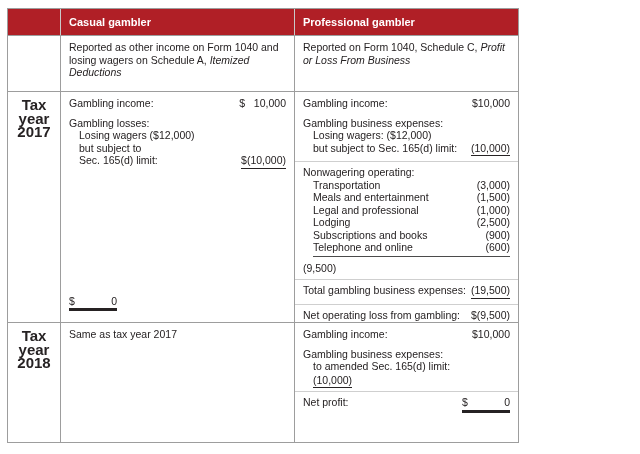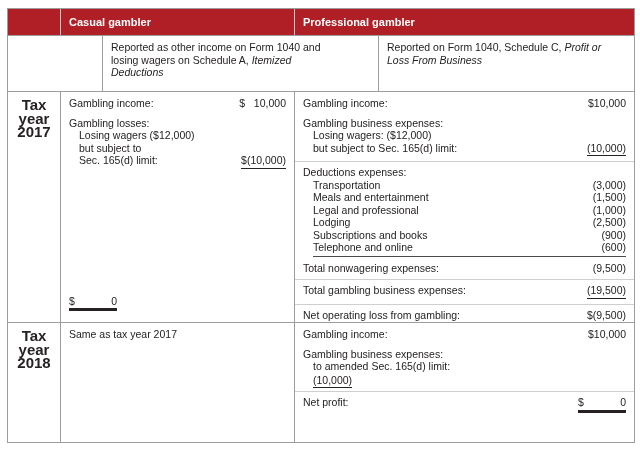--- a/index.html
+++ b/index.html
@@ -3,34 +3,34 @@
 <meta charset="utf-8">
 <style>
   html,body{margin:0;padding:0;}
   body{
     width:640px;height:454px;background:#ffffff;position:relative;overflow:hidden;
     font-family:"Liberation Sans","DejaVu Sans",sans-serif;
     color:#262223;font-size:10.5px;line-height:12.5px;
     -webkit-font-smoothing:antialiased;
   }
   .tbl{
-    position:absolute;left:7px;top:8px;width:628px;
+    position:absolute;left:7px;top:8px;width:512px;
     border:1px solid #9d9d9d;background:#fff;box-sizing:border-box;
   }
   .trow{display:grid;grid-template-columns:52px 234px 1fr;}
   .trow + .trow{border-top:1px solid #9d9d9d;}
   .cell{box-sizing:border-box;padding:5px 8px;overflow:hidden;}
   .cell + .cell{border-left:1px solid #9d9d9d;}
   
   .hdr-row{height:26px;}
   .hdr{background:#b01f26;color:#fff;font-weight:bold;font-size:11px;
        display:flex;align-items:center;padding:0 8px;}
   .hdr + .hdr{border-left:1px solid #c9c9c9;}
   
-  .rep-row{height:55px;gap:42px;}
+  .rep-row{height:55px;}
   .em{font-style:italic;}
   .b{font-weight:normal;}
   
   .y17-row{height:230px;}
   .y18-row{height:119px;}
   .yearlab{text-align:center;font-weight:bold;padding-top:6px;font-size:15px;line-height:13.5px;}
   .flexcol{display:flex;flex-direction:column;}
   .vrow{display:flex;justify-content:space-between;align-items:baseline;}
   .ind{padding-left:10px;}
   .pre{white-space:pre;}
@@ -99,21 +99,21 @@
         <span class="b">Gambling income:</span>
         <span>$10,000</span>
       </div>
       <div class="b gap7">Gambling business expenses:</div>
       <div class="ind">Losing wagers: ($12,000)</div>
       <div class="vrow">
         <span class="ind">but subject to Sec. 165(d) limit:</span>
         <span class="u">(10,000)</span>
       </div>
       <div class="sep"></div>
-      <div>Deductions expenses:</div>
+      <div>Nonwagering operating:</div>
       <div class="vrow">
         <span class="ind">Transportation</span>
         <span>(3,000)</span>
       </div>
       <div class="vrow">
         <span class="ind">Meals and entertainment</span>
         <span>(1,500)</span>
       </div>
       <div class="vrow">
         <span class="ind">Legal and professional</span>
@@ -126,21 +126,20 @@
       <div class="vrow">
         <span class="ind">Subscriptions and books</span>
         <span>(900)</span>
       </div>
       <div class="vrow">
         <span class="ind">Telephone and online</span>
         <span>(600)</span>
       </div>
       <div class="rule"></div>
       <div class="vrow gap5">
-        <span>Total nonwagering expenses:</span>
         <span>(9,500)</span>
       </div>
       <div class="sep"></div>
       <div class="vrow">
         <span>Total gambling business expenses:</span>
         <span class="u">(19,500)</span>
       </div>
       <div class="sep"></div>
       <div class="vrow">
         <span class="b">Net operating loss from gambling:</span>

